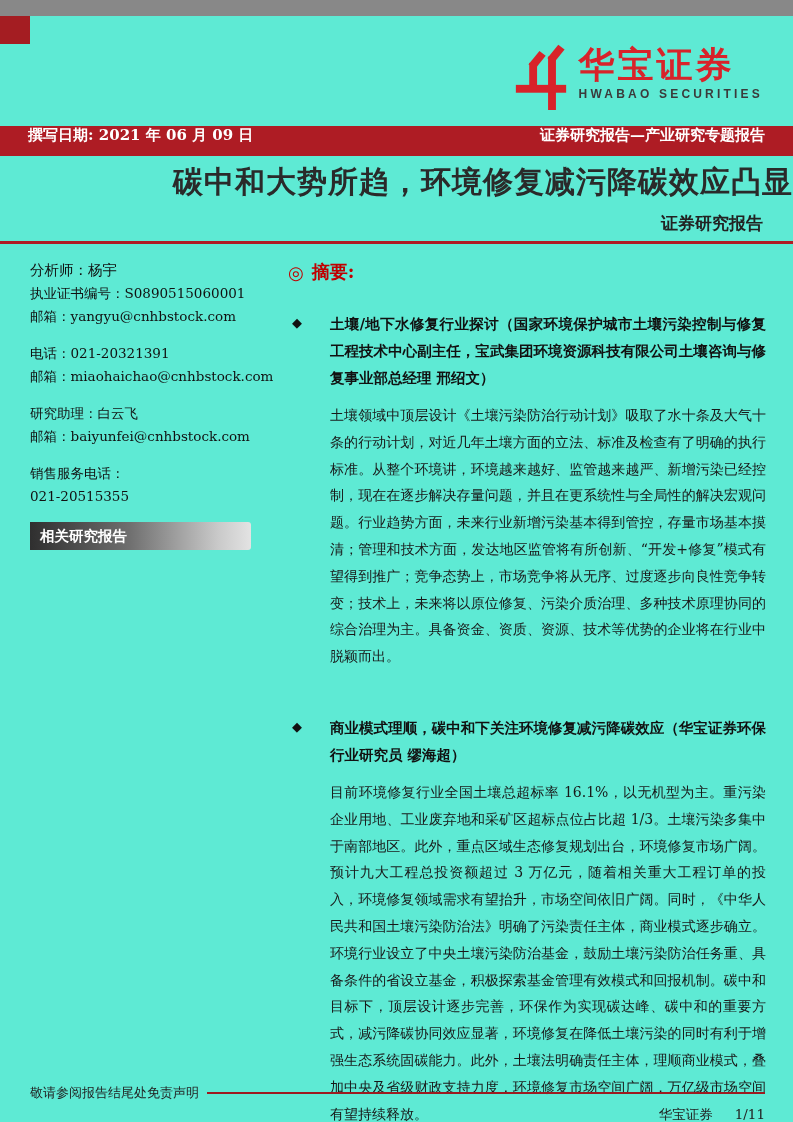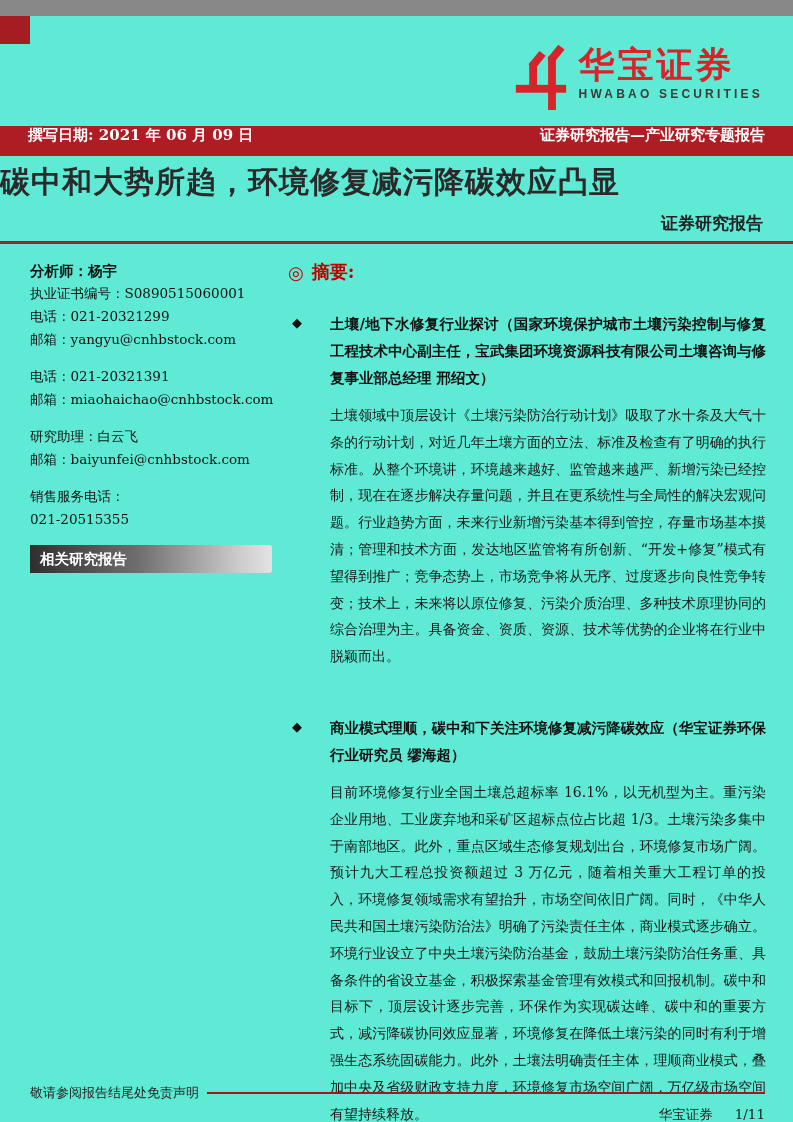--- a/index.html
+++ b/index.html
@@ -42,44 +42,44 @@
     width:793px; height:30px;
     background:#AE1C24;
     color:#ffffff;
     display:flex; justify-content:space-between; align-items:flex-start;
     padding:0 28px;
     font-size:15px; font-weight:700;
   }
   
   .page-title {
     position:absolute; top:146px; left:0; width:793px;
-    text-align:left;
+    text-align:right;
     font-size:30px; font-weight:700; color:#2a2a2a;
     letter-spacing:1px;
   }
   .series-subtitle {
     position:absolute; top:196px; right:30px;
     font-size:17px; font-weight:700; color:#222;
   }
   .title-rule {
     position:absolute; top:225px; left:0;
     width:793px; height:3px;
     background:#AE1C24;
   }
   
   .sidebar {
     position:absolute; left:30px; top:243px; width:242px;
     font-size:13.5px; line-height:23px; color:#111;
   }
   .sidebar-group { margin-bottom:14px; }
   .sidebar-line { white-space:nowrap; }
-  .sidebar-line.bold { font-weight:700; font-size:14.5px; }
+  .sidebar-line.bold { font-weight:400; font-size:14.5px; }
   .related-bar {
     margin-top:12px;
-    width:242px; height:28px;
+    width:221px; height:28px;
     background:linear-gradient(90deg,#2f2f2f 0%,#6f6f6f 45%,#c9c9c9 85%,#e3e3e3 100%);
     color:#ffffff; font-weight:700; font-size:14.5px;
     line-height:28px; padding-left:10px;
     border-radius:0 3px 3px 0;
   }
   
   .main {
     position:absolute; left:288px; top:244px; width:478px;
   }
   .summary-heading {
@@ -149,21 +149,20 @@
   </div>
 
   <div class="page-title">碳中和大势所趋，环境修复减污降碳效应凸显</div>
   <div class="series-subtitle">证券研究报告</div>
   <div class="title-rule"></div>
 
   <div class="sidebar">
     <div class="sidebar-group">
       <div class="sidebar-line bold">分析师：杨宇</div>
       <div class="sidebar-line">执业证书编号：S0890515060001</div>
-      <div class="sidebar-line">电话：021-20321299</div>
       <div class="sidebar-line">邮箱：yangyu@cnhbstock.com</div>
     </div>
     <div class="sidebar-group">
       <div class="sidebar-line">电话：021-20321391</div>
       <div class="sidebar-line">邮箱：miaohaichao@cnhbstock.com</div>
     </div>
     <div class="sidebar-group">
       <div class="sidebar-line">研究助理：白云飞</div>
       <div class="sidebar-line">邮箱：baiyunfei@cnhbstock.com</div>
     </div>

